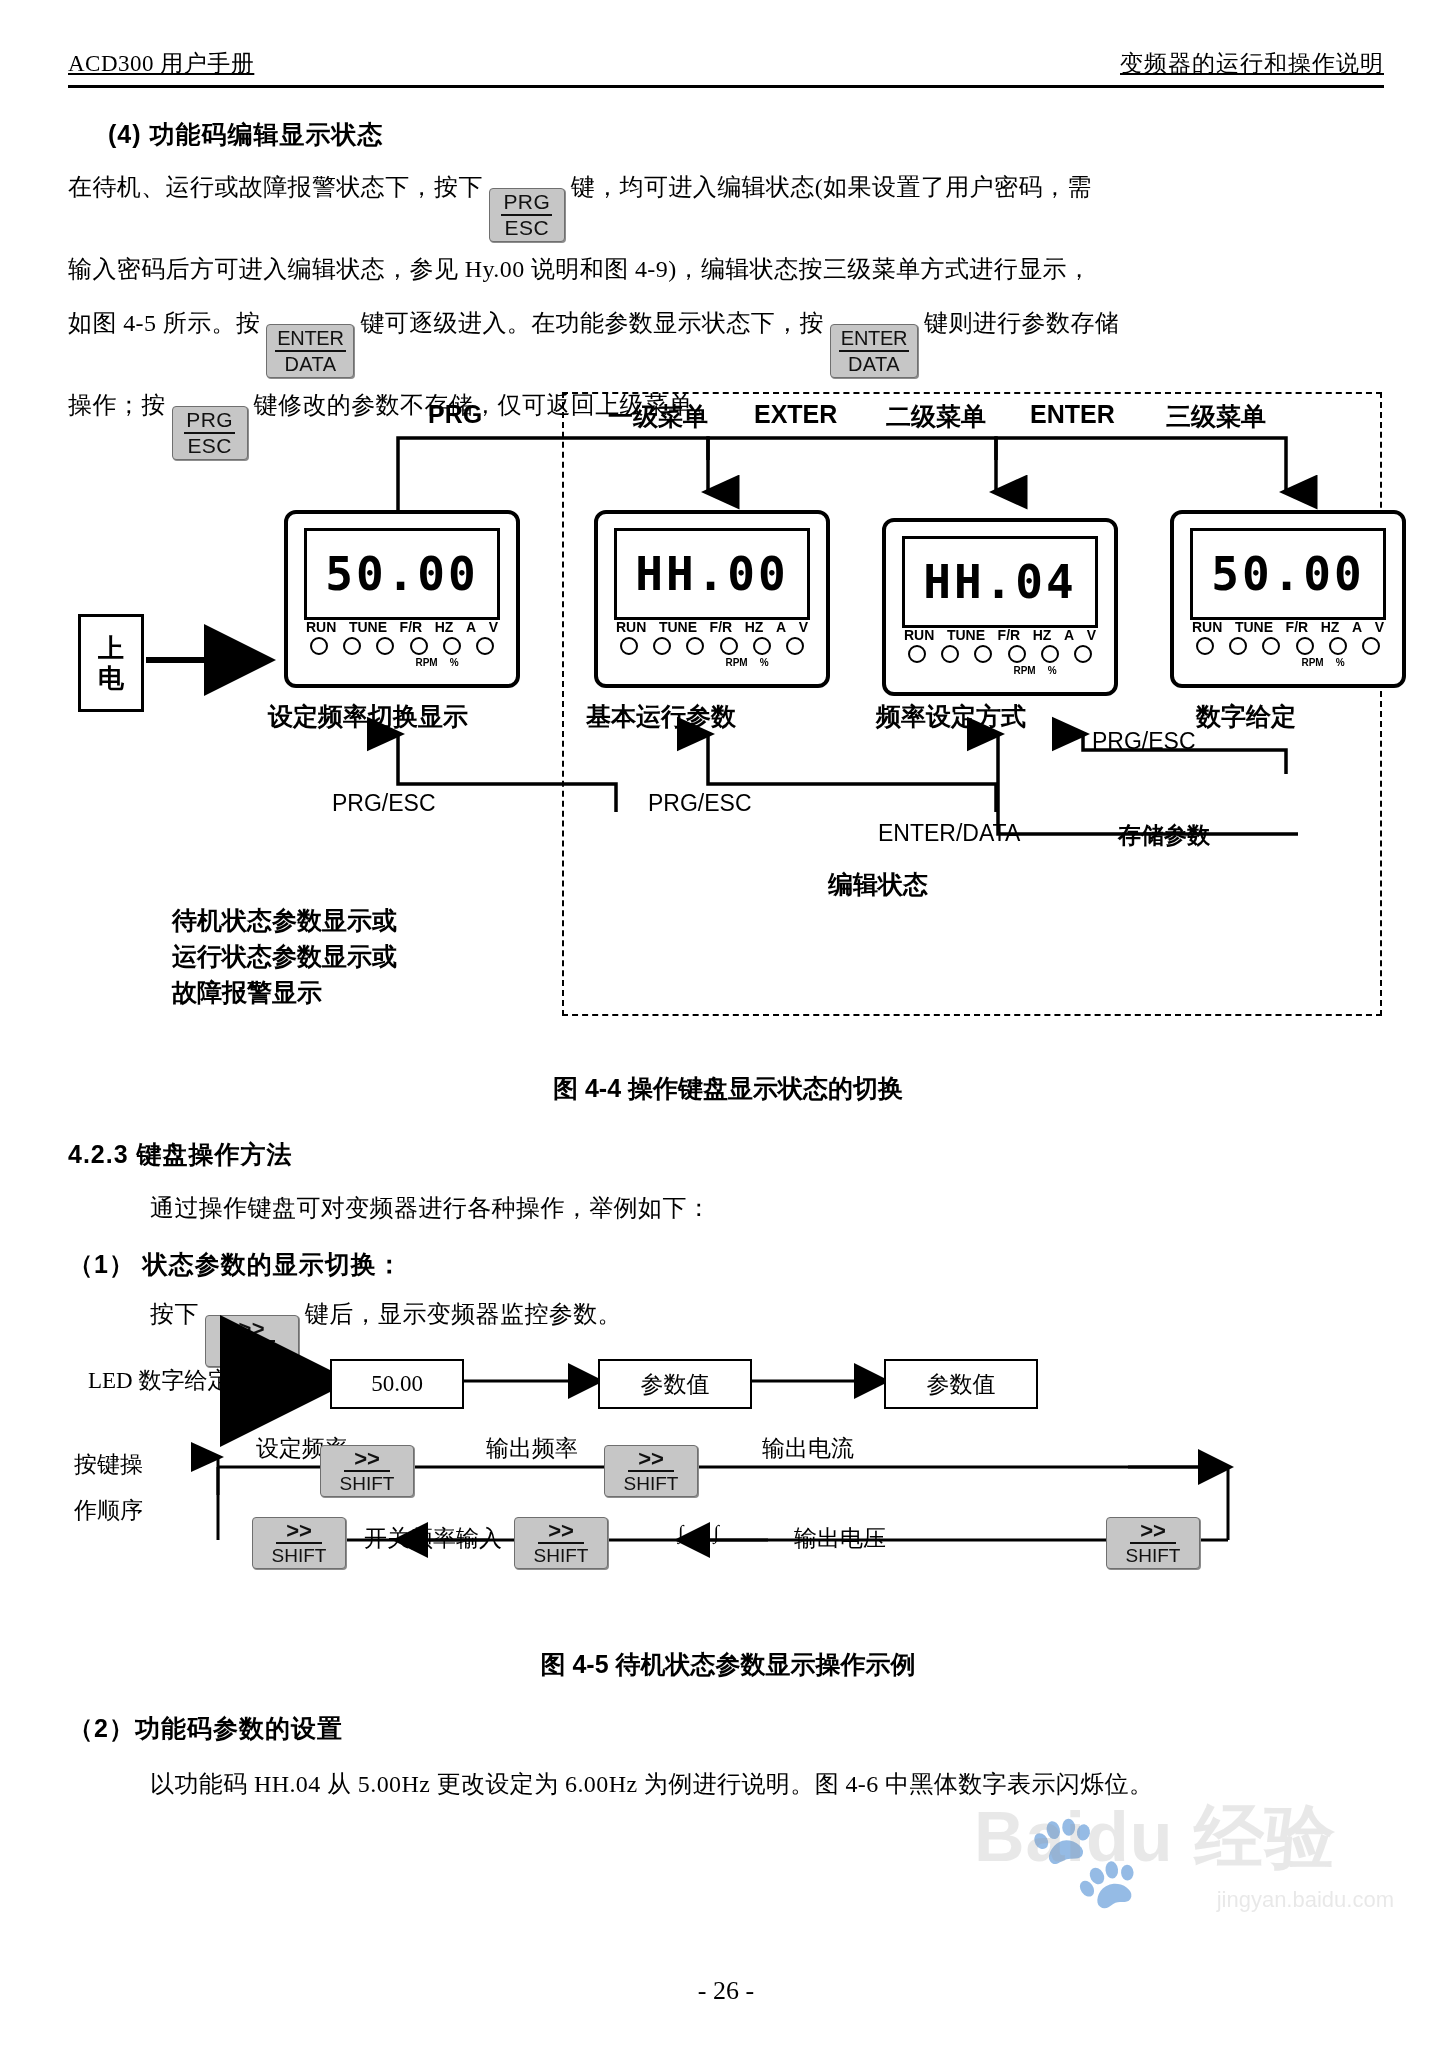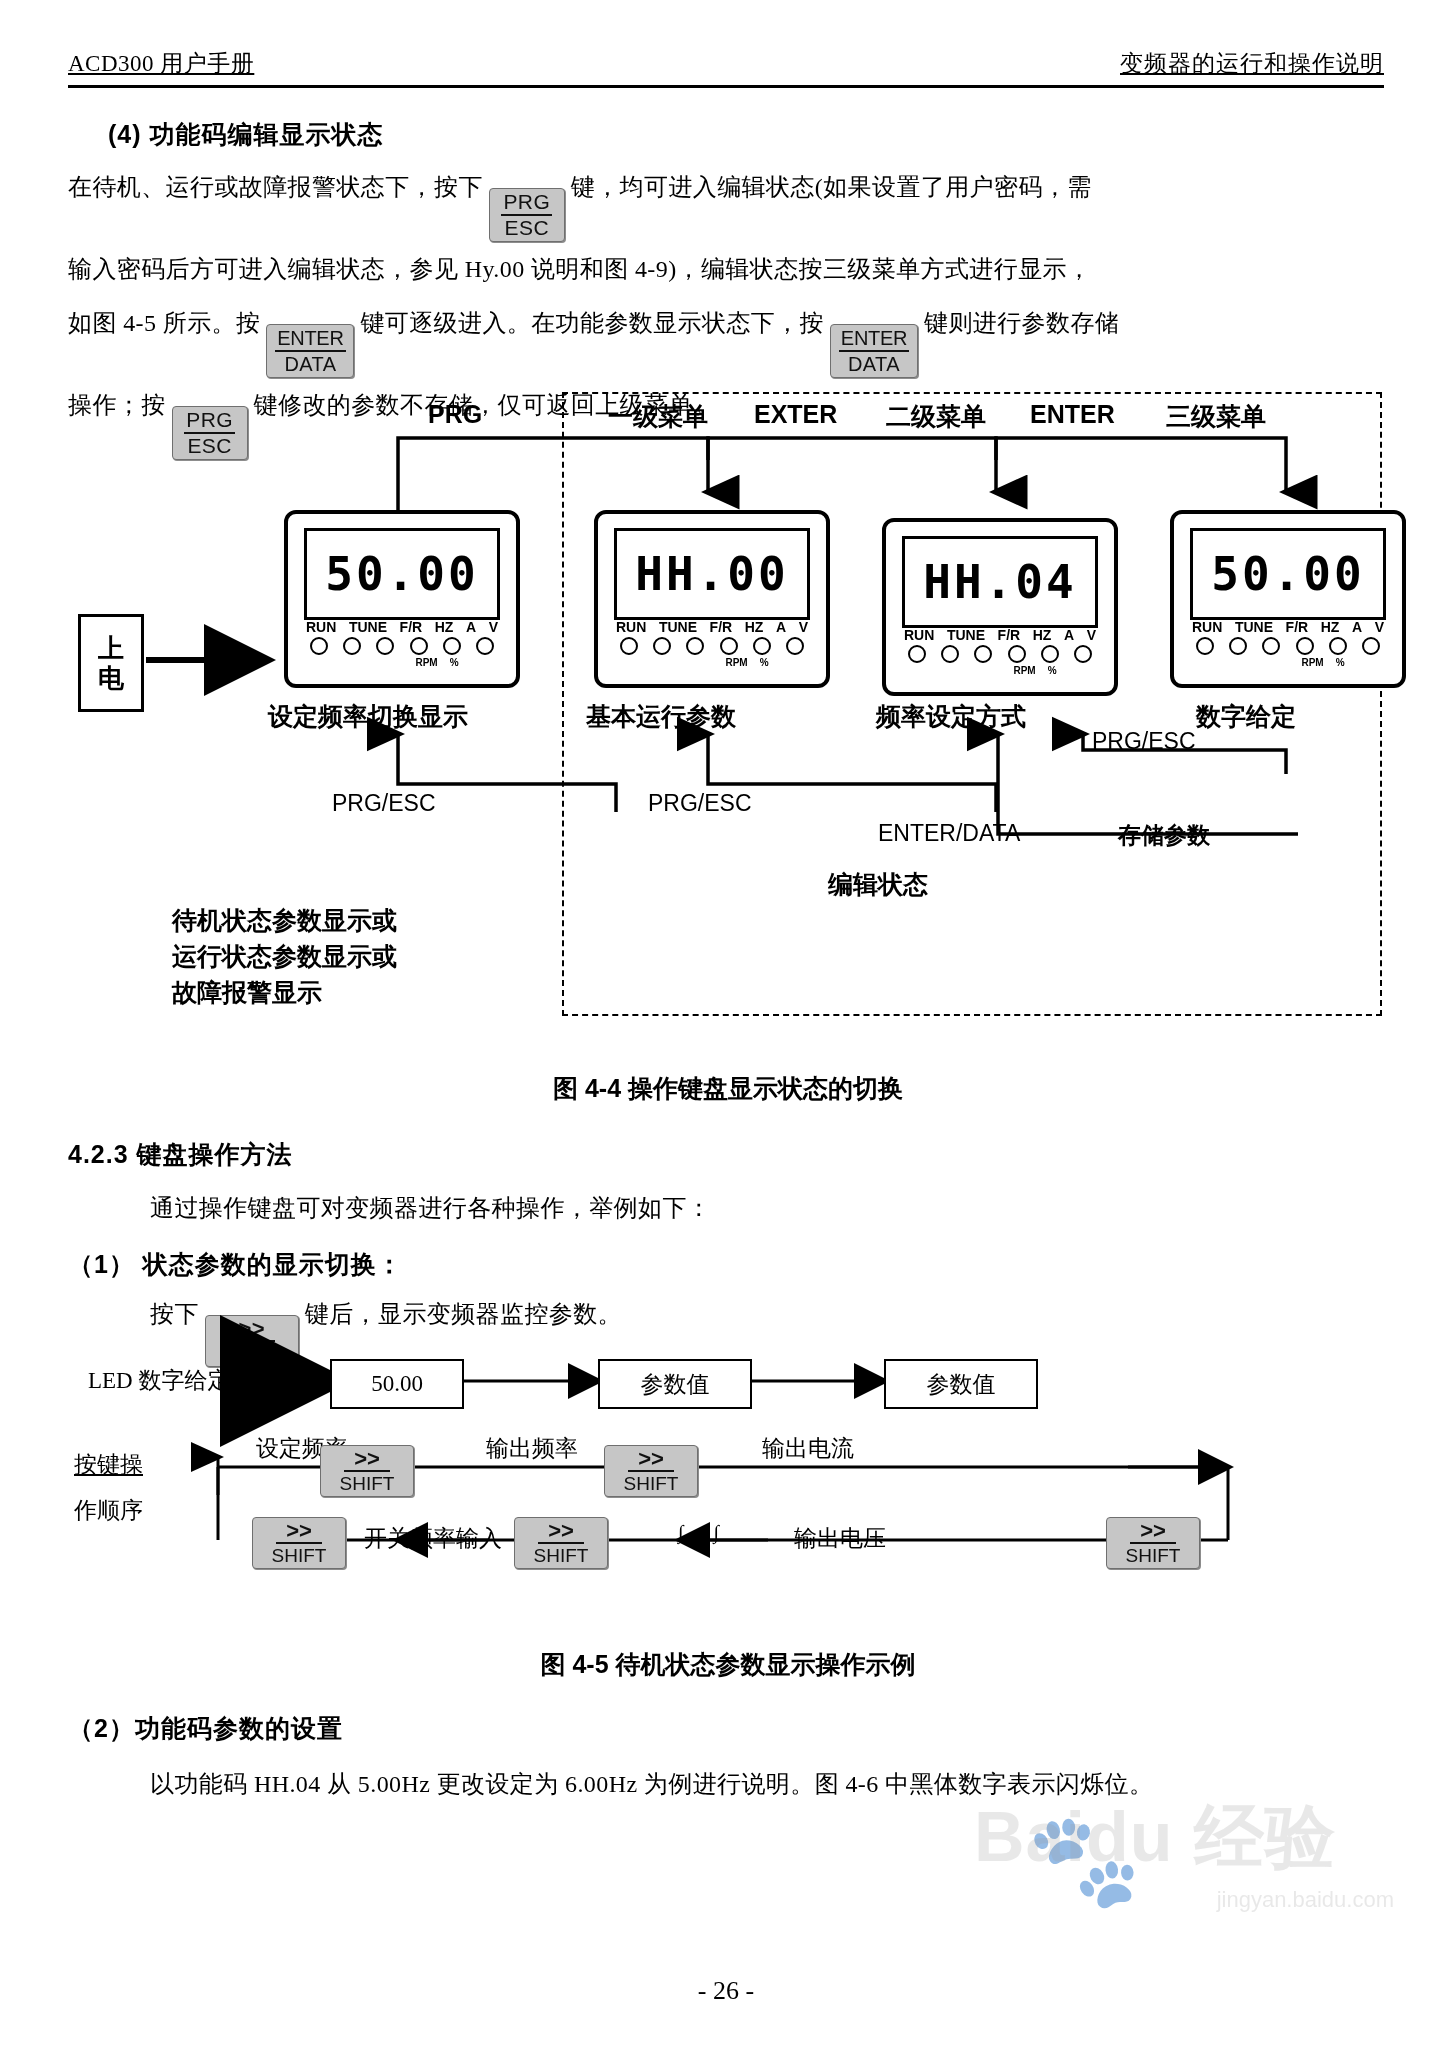--- a/index.html
+++ b/index.html
@@ -383,21 +383,21 @@
       <span>参数值</span>
     </div>
     <div class="vbox" style="left:816px;top:14px;width:150px;height:46px;">
       <span>参数值</span>
     </div>
 
     <div class="fl" style="left:188px;top:88px;">设定频率</div>
     <div class="fl" style="left:418px;top:88px;">输出频率</div>
     <div class="fl" style="left:694px;top:88px;">输出电流</div>
 
-    <div class="fl" style="left:6px;top:104px;text-decoration:underline;">按键操</div>
+    <div class="fl" style="left:6px;top:104px;">按键操</div>
     <div class="fl" style="left:6px;top:150px;">作顺序</div>
 
     <span class="key shiftkey" style="position:absolute;left:246px;top:100px;">
       <span class="top">&gt;&gt;</span>
       <span>SHIFT</span>
     </span>
     <span class="key shiftkey" style="position:absolute;left:530px;top:100px;">
       <span class="top">&gt;&gt;</span>
       <span>SHIFT</span>
     </span>

